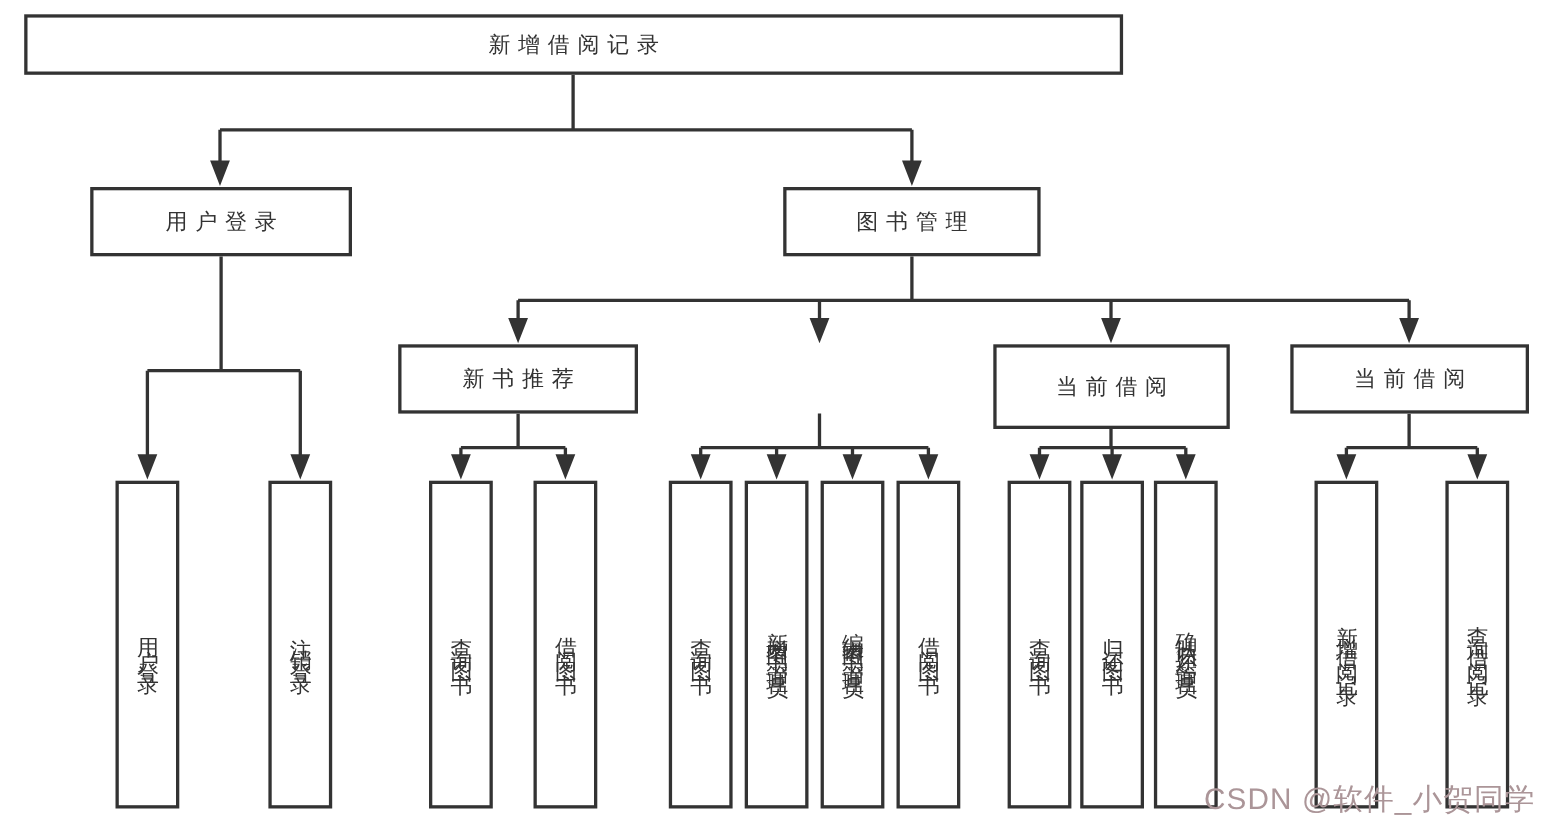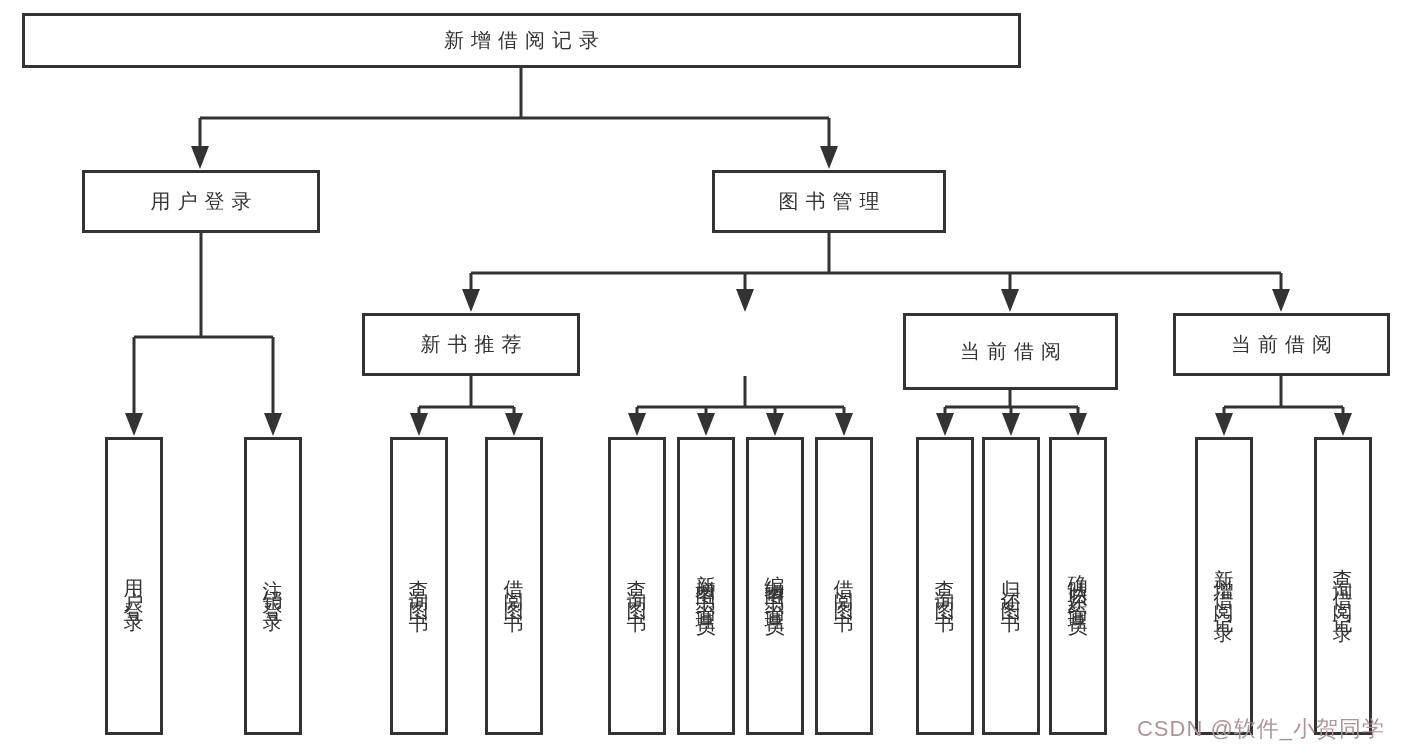--- a/index.html
+++ b/index.html
@@ -38,23 +38,23 @@
     writing-mode: vertical-rl;
     text-orientation: mixed;
     font-size: 20px;
     line-height: 1;
     letter-spacing: 11px;
     color: #333333;
   }
   .leaf.tight span { letter-spacing: 6px; }
   #watermark {
     position: absolute;
-    right: 20px;
+    right: 9px;
     bottom: 3px;
-    font-size: 22px;
+    font-size: 27px;
     letter-spacing: 1px;
     color: #ab9598;
     white-space: nowrap;
     z-index: 5;
   }
 </style>
 </head>
 <body>
 
 <div id="canvas">

